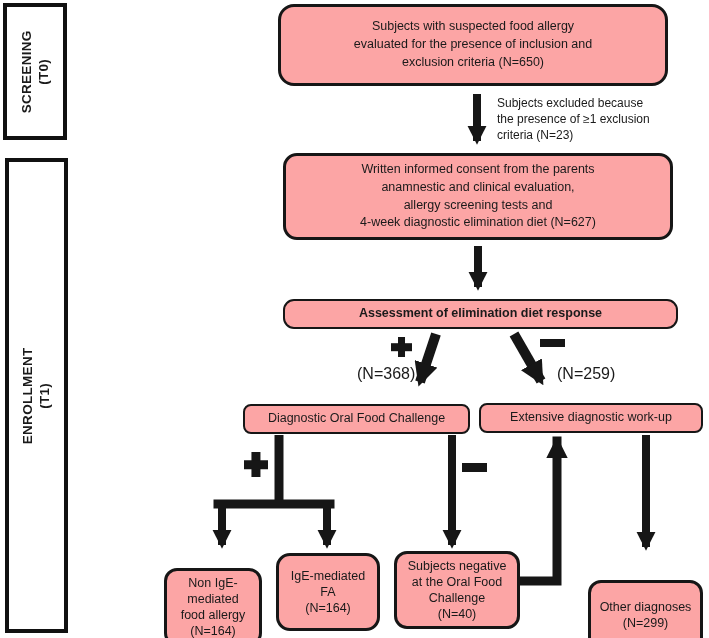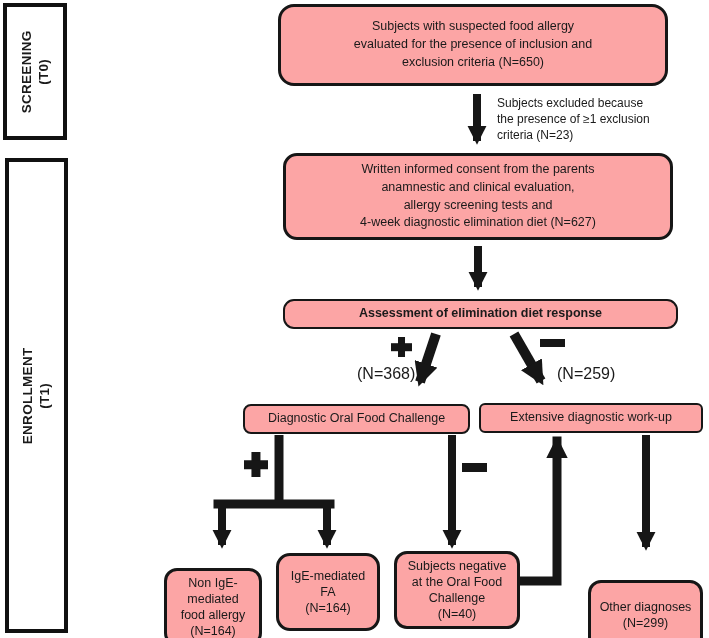--- a/index.html
+++ b/index.html
@@ -91,21 +91,21 @@
 
   <div class="box thin" style="left:283px;top:299px;width:395px;height:30px;">Assessment of elimination diet response</div>
 
   <div class="plus" style="left:391px;top:337px;width:21px;height:20px;"></div>
   <div class="nlabel" style="left:357px;top:365px;">(N=368)</div>
 
   <div class="minus" style="left:540px;top:339px;width:25px;height:8px;"></div>
   <div class="nlabel" style="left:557px;top:365px;">(N=259)</div>
 
   <div class="box mid" style="left:243px;top:404px;width:227px;height:30px;">Diagnostic Oral Food Challenge</div>
-  <div class="box mid" style="left:479px;top:403px;width:224px;height:30px;border-radius:6px;">Extensive diagnostic work-up</div>
+  <div class="box mid" style="left:479px;top:403px;width:224px;height:30px;">Extensive diagnostic work-up</div>
 
   <div class="plus" style="left:244px;top:452px;width:24px;height:25px;"></div>
   <div class="minus" style="left:462px;top:463px;width:25px;height:9px;"></div>
 
   <div class="box small" style="left:164px;top:568px;width:98px;height:78px;">Non IgE-
 mediated
 food allergy
 (N=164)</div>
   <div class="box small" style="left:276px;top:553px;width:104px;height:78px;border-radius:14px;">IgE-mediated
 FA

